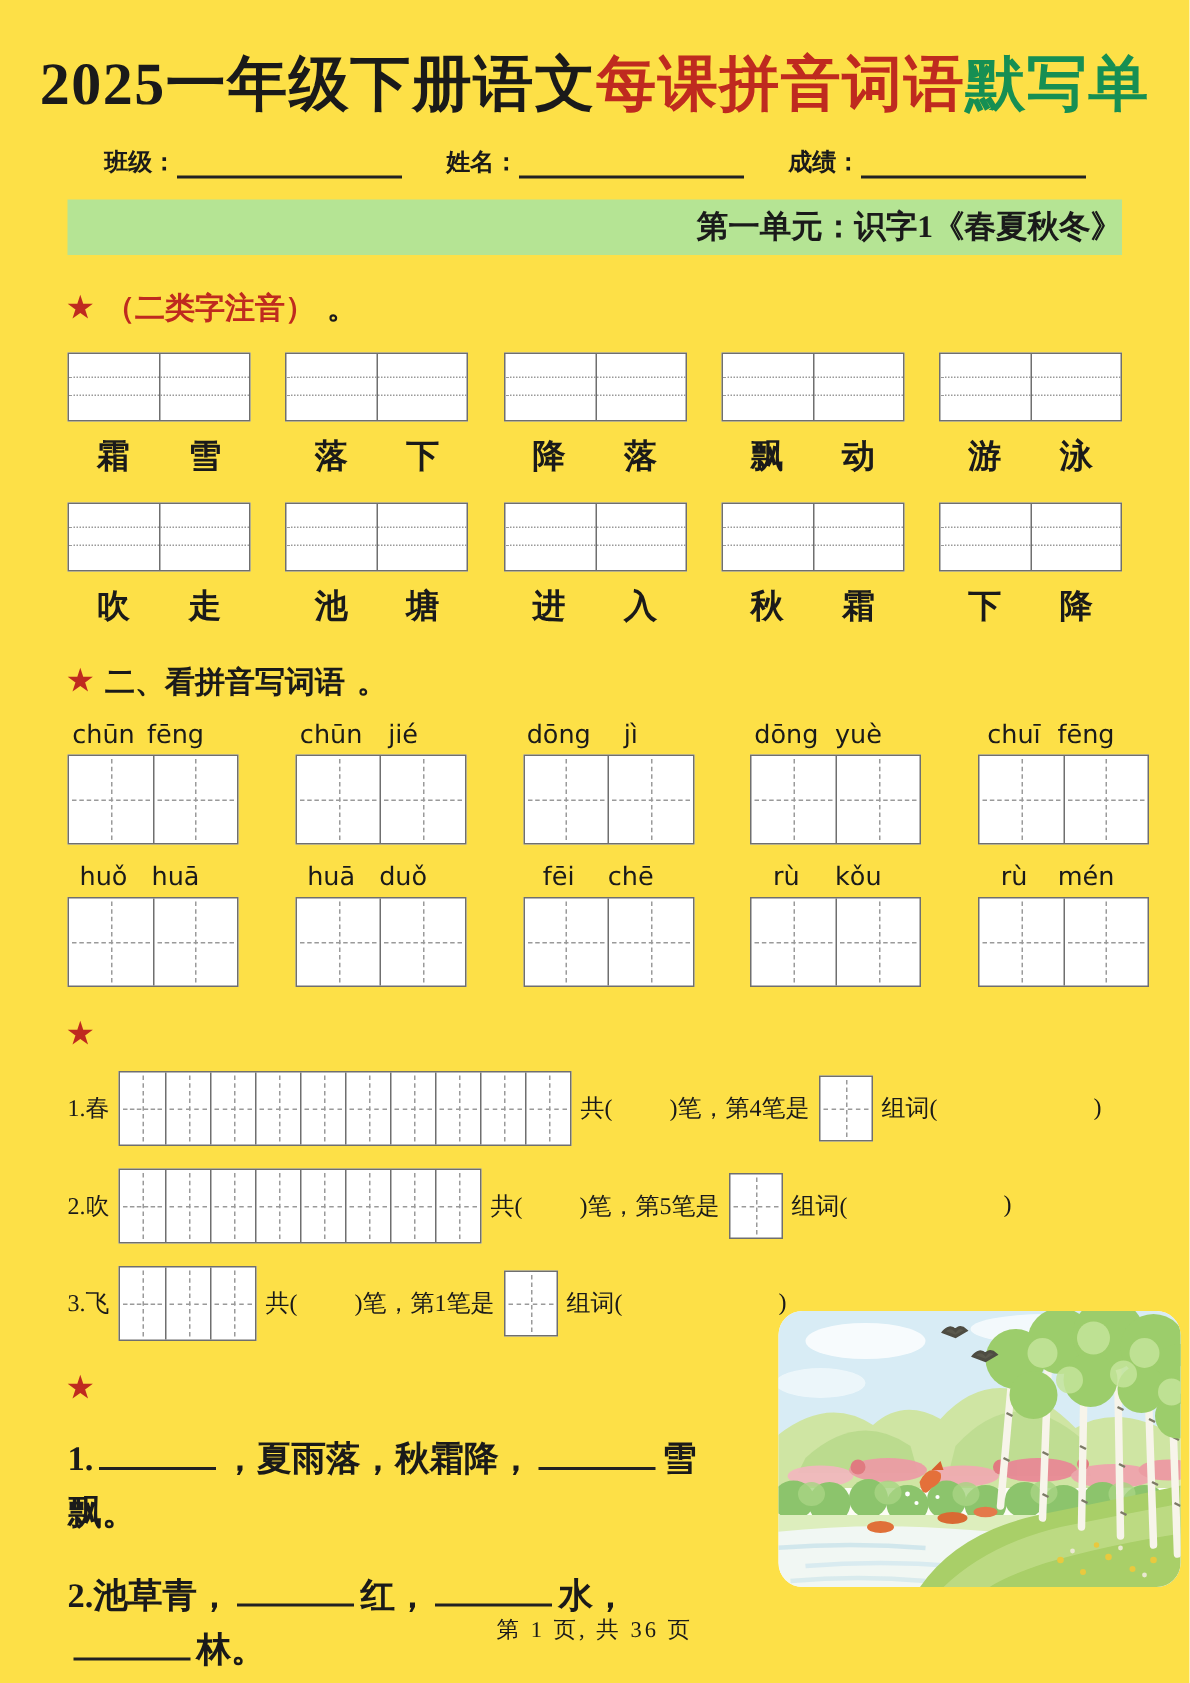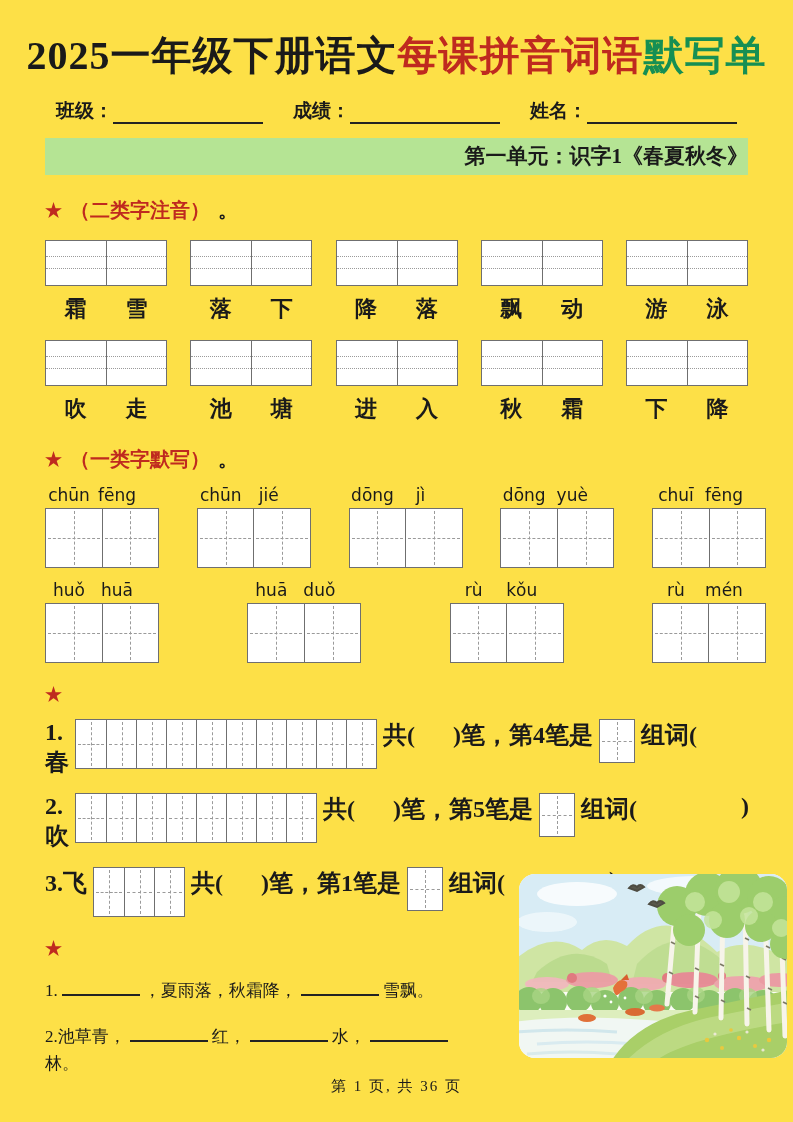--- a/index.html
+++ b/index.html
@@ -14,21 +14,21 @@
   html,body{background:#ffffff;}
   body{font-family:"Liberation Serif","DejaVu Serif",serif;color:var(--ink);}
   .page{position:relative;width:793px;height:1122px;background:#fde047;overflow:hidden;margin:0 auto;}
 
   
   .title{margin-top:34px;text-align:center;font-size:40px;font-weight:bold;letter-spacing:1px;line-height:1.1;}
   .title .t-red{color:var(--red);}
   .title .t-green{color:var(--green);}
 
   
-  .info-row{display:flex;justify-content:center;gap:30px;margin-top:20px;font-size:19px;font-weight:bold;}
+  .info-row{display:flex;justify-content:center;gap:30px;margin-top:20px;font-size:16px;font-weight:bold;}
   .info-field{display:flex;align-items:flex-end;}
   .iline{display:inline-block;width:150px;height:1.0em;border-bottom:2px solid #222;}
 
   
   .banner{margin:14px 45px 0;background:var(--banner_bg);text-align:right;font-size:21px;font-weight:bold;padding:4px 0 5px;}
 
   
   .sec-head{margin:22px 45px 0;font-size:20px;font-weight:bold;display:flex;align-items:center;gap:8px;}
   .star{color:var(--red);font-size:19px;line-height:1;}
   .red{color:var(--red);text-align:center;}
@@ -48,36 +48,36 @@
   .tz-group{width:96px;}
   .pin-pair{display:flex;font-size:17px;font-family:"DejaVu Sans","Liberation Sans",sans-serif;margin-bottom:3px;}
   .pin-pair span{flex:1;text-align:center;}
   .tian-box{display:flex;border:1.5px solid var(--line);width:114px;height:60px;background:#fff;}
   .tian-cell{position:relative;flex:1;}
   .tian-cell + .tian-cell{border-left:1.5px solid var(--line);}
   .tian-cell::before{content:"";position:absolute;left:50%;top:2px;bottom:2px;border-left:1px dashed var(--dash);}
   .tian-cell::after{content:"";position:absolute;top:50%;left:2px;right:2px;border-top:1px dashed var(--dash);}
 
   
-  .stroke-line{margin:15px 45px 0;display:flex;align-items:flex-start;font-size:24px;font-weight:bold;gap:6px;}
+  .stroke-line{margin:15px 45px 0;display:flex;align-items:center;font-size:16px;font-weight:normal;gap:6px;}
   .s-grid{display:flex;border:1.5px solid var(--line);height:50px;background:#fff;}
   .s-cell{position:relative;width:30px;}
   .s-cell + .s-cell{border-left:1.2px solid var(--line);}
   .s-cell::before{content:"";position:absolute;left:50%;top:2px;bottom:2px;border-left:1px dashed var(--dash);}
   .s-cell::after{content:"";position:absolute;top:50%;left:2px;right:2px;border-top:1px dashed var(--dash);}
   .s-small{position:relative;width:36px;height:44px;border:1.5px solid var(--line);background:#fff;flex:none;}
   .s-small::before{content:"";position:absolute;left:50%;top:2px;bottom:2px;border-left:1px dashed var(--dash);}
   .s-small::after{content:"";position:absolute;top:50%;left:2px;right:2px;border-top:1px dashed var(--dash);}
   .sp-sm{display:inline-block;width:26px;flex:none;}
   .sp-lg{display:inline-block;width:92px;flex:none;}
   .pre{white-space:pre;}
 
   
   .sec4{width:520px;}
-  .fill-line{margin:20px 45px 0;font-size:17px;font-weight:normal;line-height:1.55;}
+  .fill-line{margin:20px 45px 0;font-size:23px;font-weight:bold;line-height:1.55;}
   .blank{display:inline-block;width:78px;height:0.95em;border-bottom:2px solid #222;margin:0 4px;vertical-align:baseline;}
 
   
   .illustration{position:absolute;right:4px;top:872px;width:272px;height:188px;}
 
   
   .footer{position:absolute;bottom:26px;left:0;width:100%;text-align:center;font-size:15px;letter-spacing:2px;}
 </style>
 </head>
 <body>
@@ -85,25 +85,25 @@
 <div class="page">
 
   <h1 class="title"><span>2025一年级下册语文</span><span class="t-red">每课拼音词语</span><span class="t-green">默写单</span></h1>
 
   <div class="info-row">
     <div class="info-field">
         <span>班级：</span>
         <span class="iline"></span>
       </div>
     <div class="info-field">
-        <span>成绩：</span>
+        <span>姓名：</span>
         <span class="iline"></span>
       </div>
     <div class="info-field">
-        <span>姓名：</span>
+        <span>成绩：</span>
         <span class="iline"></span>
       </div>
   </div>
 
   <div class="banner"><span>第一单元：识字1《春夏秋冬》</span></div>
 
   <div class="sec-head">
     <span class="star">★</span>
       <span class="red">（二类字注音）</span>
       <span>。</span>
@@ -220,21 +220,21 @@
         </div>
       <div class="hz-pair">
           <span>下</span>
           <span>降</span>
         </div>
     </div>
   </div>
 
   <div class="sec-head">
     <span class="star">★</span>
-      <span class="red">（一类字默写）</span>
+    <span>二、看拼音写词语</span>
       <span>。</span>
   </div>
 
   <div class="tz-row">
     <div class="tz-group">
       <div class="pin-pair">
           <span>chūn</span>
           <span>fēng</span>
         </div>
       <div class="tian-box">
@@ -292,20 +292,30 @@
         </div>
       <div class="tian-box">
           <div class="tian-cell"></div>
           <div class="tian-cell"></div>
         </div>
     </div>
     <div class="tz-group">
       <div class="pin-pair">
           <span>huā</span>
           <span>duǒ</span>
+        </div>
+      <div class="tian-box">
+          <div class="tian-cell"></div>
+          <div class="tian-cell"></div>
+        </div>
+    </div>
+    <div class="tz-group">
+      <div class="pin-pair">
+          <span>fēi</span>
+          <span>chē</span>
         </div>
       <div class="tian-box">
           <div class="tian-cell"></div>
           <div class="tian-cell"></div>
         </div>
     </div>
     <div class="tz-group">
       <div class="pin-pair">
           <span>rù</span>
           <span>kǒu</span>

